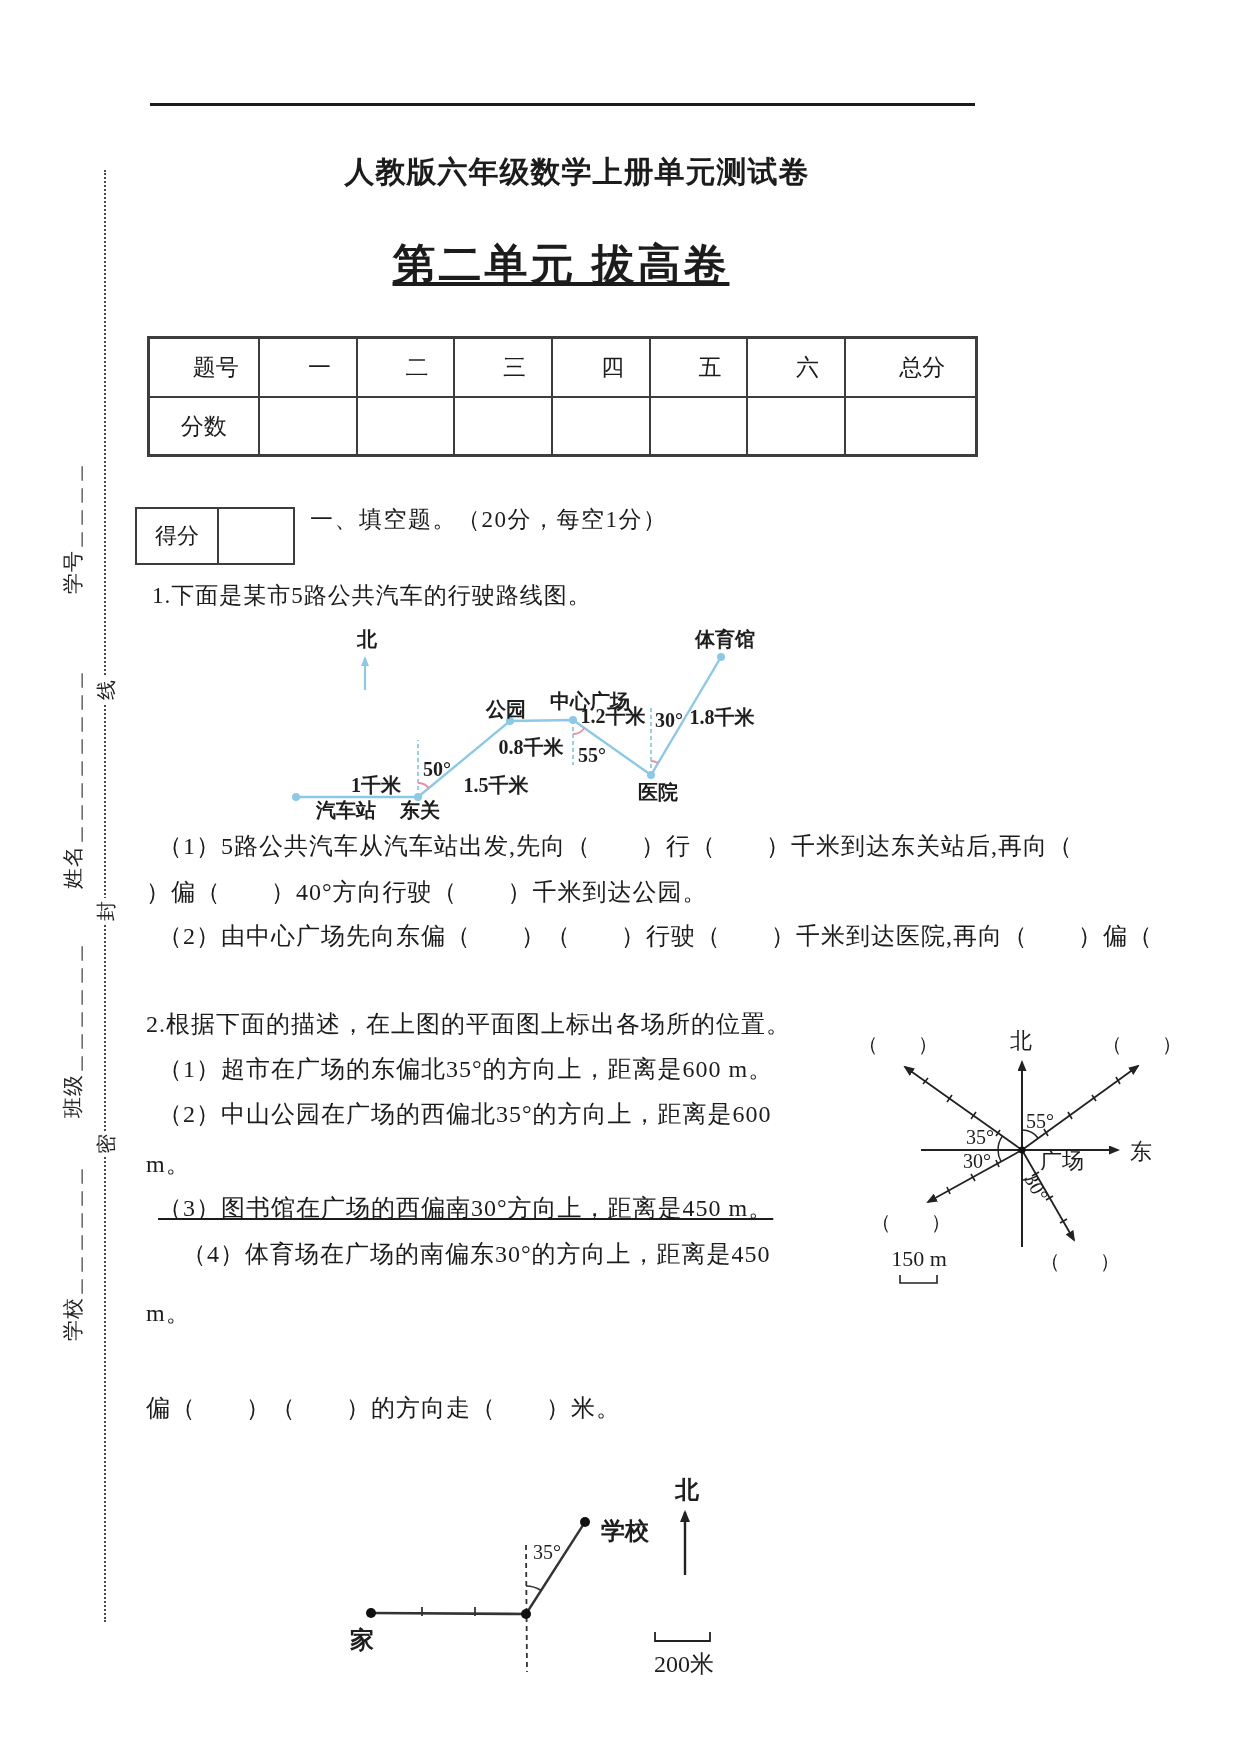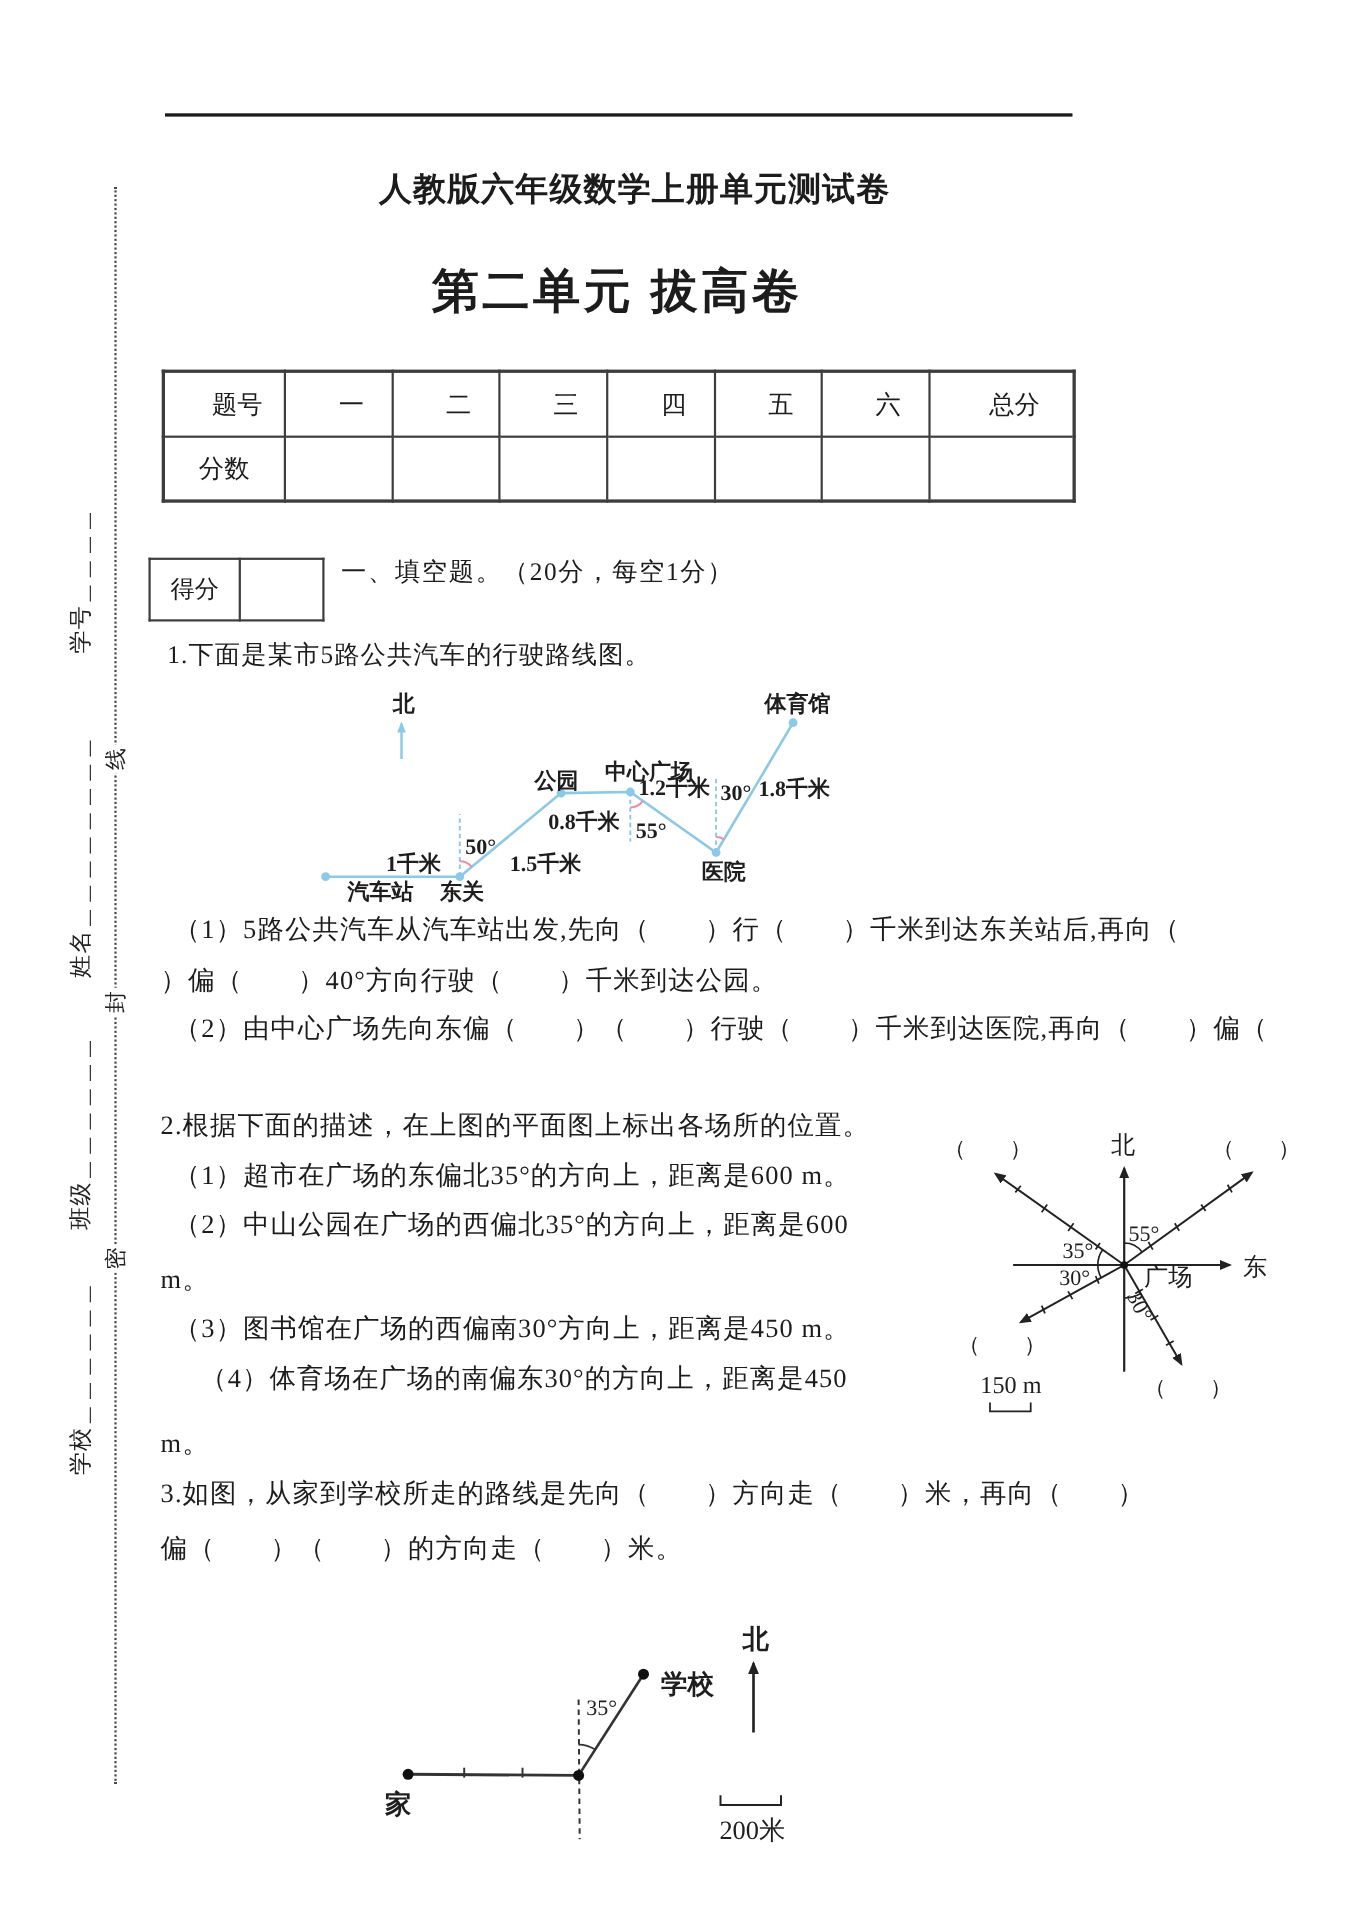--- a/index.html
+++ b/index.html
@@ -10,21 +10,21 @@
   }
   .abs{position:absolute;}
   .rot{transform:rotate(-90deg);transform-origin:top left;}
   
   .seal-line{left:104px;top:170px;height:1452px;width:0;border-left:2px dotted #4a4a4a;}
   .seal-char{width:26px;height:26px;font-size:20px;line-height:26px;text-align:center;background:#fff;color:#222;}
   .field{height:26px;font-size:21px;line-height:26px;white-space:nowrap;color:#222;letter-spacing:1px;}
   
   .top-rule{left:150px;top:103px;width:825px;height:3px;background:#1c1c1c;}
   .title{left:163px;top:152px;width:828px;text-align:center;font-family:"Liberation Sans","DejaVu Sans",sans-serif;font-weight:bold;font-size:30px;letter-spacing:1px;}
-  .subtitle{left:147px;top:236px;width:828px;text-align:center;font-family:"Liberation Sans","DejaVu Sans",sans-serif;font-weight:bold;font-size:43px;letter-spacing:3px;}
+  .subtitle{left:147px;top:236px;width:828px;text-align:center;font-family:"Liberation Sans","DejaVu Sans",sans-serif;font-weight:bold;font-size:43px;letter-spacing:3px;text-decoration:underline;}
   
   .score-table{left:147px;top:336px;border-collapse:collapse;table-layout:fixed;}
   .score-table td{border:2px solid #3d3d3d;text-align:center;font-size:23px;padding:0;}
   .score-table tr.r1 td{height:57px;padding-left:24px;}
   .score-table tr.r2 td{height:56px;margin-left:45px;}
   .score-table{border:3px solid #3d3d3d;}
   
   .score-box{left:135px;top:507px;border-collapse:collapse;}
   .score-box td{border:2.5px solid #3d3d3d;text-align:center;font-size:22px;margin-left:16px;}
   .sec-head{left:310px;top:504px;font-size:23px;letter-spacing:1.5px;white-space:nowrap;}
@@ -146,21 +146,21 @@
   </svg>
 
   <div class="abs bodyline" style="left:158px;top:831px;">（1）5路公共汽车从汽车站出发,先向（　　）行（　　）千米到达东关站后,再向（</div>
   <div class="abs bodyline" style="left:146px;top:877px;">）偏（　　）40°方向行驶（　　）千米到达公园。</div>
   <div class="abs bodyline" style="left:158px;top:921px;">（2）由中心广场先向东偏（　　）（　　）行驶（　　）千米到达医院,再向（　　）偏（</div>
 
   <div class="abs bodyline" style="left:146px;top:1009px;">2.根据下面的描述，在上图的平面图上标出各场所的位置。</div>
   <div class="abs bodyline" style="left:158px;top:1054px;">（1）超市在广场的东偏北35°的方向上，距离是600 m。</div>
   <div class="abs bodyline" style="left:158px;top:1099px;">（2）中山公园在广场的西偏北35°的方向上，距离是600</div>
   <div class="abs bodyline" style="left:146px;top:1149px;">m。</div>
-  <div class="abs bodyline" style="left:158px;top:1193px;">（3）图书馆在广场的西偏南30°方向上，距离是450 m。</div>
+  <div class="abs bodyline" style="left:158px;top:1193px;text-decoration:underline;">（3）图书馆在广场的西偏南30°方向上，距离是450 m。</div>
   <div class="abs bodyline" style="left:158px;top:1239px;margin-left:24px;">（4）体育场在广场的南偏东30°的方向上，距离是450</div>
   <div class="abs bodyline" style="left:146px;top:1298px;">m。</div>
 
   <svg class="abs" style="left:850px;top:1020px;" width="335" height="270" viewBox="0 0 335 270">
     <defs>
       <marker id="arrK" markerUnits="userSpaceOnUse" markerWidth="11" markerHeight="9" refX="9" refY="4.5" orient="auto">
         <path d="M0,0 L11,4.5 L0,9 z" fill="#222"></path>
       </marker>
     </defs>
 
@@ -214,21 +214,20 @@
 
     <text x="48" y="31" text-anchor="middle" class="clbl">（　　）</text>
     <text x="292" y="31" text-anchor="middle" class="clbl">（　　）</text>
     <text x="61" y="209" text-anchor="middle" class="clbl">（　　）</text>
     <text x="230" y="248" text-anchor="middle" class="clbl">（　　）</text>
 
     <text x="69" y="246" text-anchor="middle" class="big">150 m</text>
     <path d="M50,255 v8 h37 v-8" fill="none" stroke="#222" stroke-width="1.6"></path>
   </svg>
 
-  <div class="abs bodyline" style="left:146px;top:1343px;">3.如图，从家到学校所走的路线是先向（　　）方向走（　　）米，再向（　　）</div>
   <div class="abs bodyline" style="left:146px;top:1393px;">偏（　　）（　　）的方向走（　　）米。</div>
 
   <svg class="abs" style="left:280px;top:1460px;" width="460" height="230" viewBox="0 0 460 230">
     <defs>
       <marker id="arrH" markerUnits="userSpaceOnUse" markerWidth="12" markerHeight="10" refX="10" refY="5" orient="auto">
         <path d="M0,0 L12,5 L0,10 z" fill="#222"></path>
       </marker>
     </defs>
 
     <text x="407" y="38" text-anchor="middle" style="font-size:24px;font-weight:600;">北</text>

